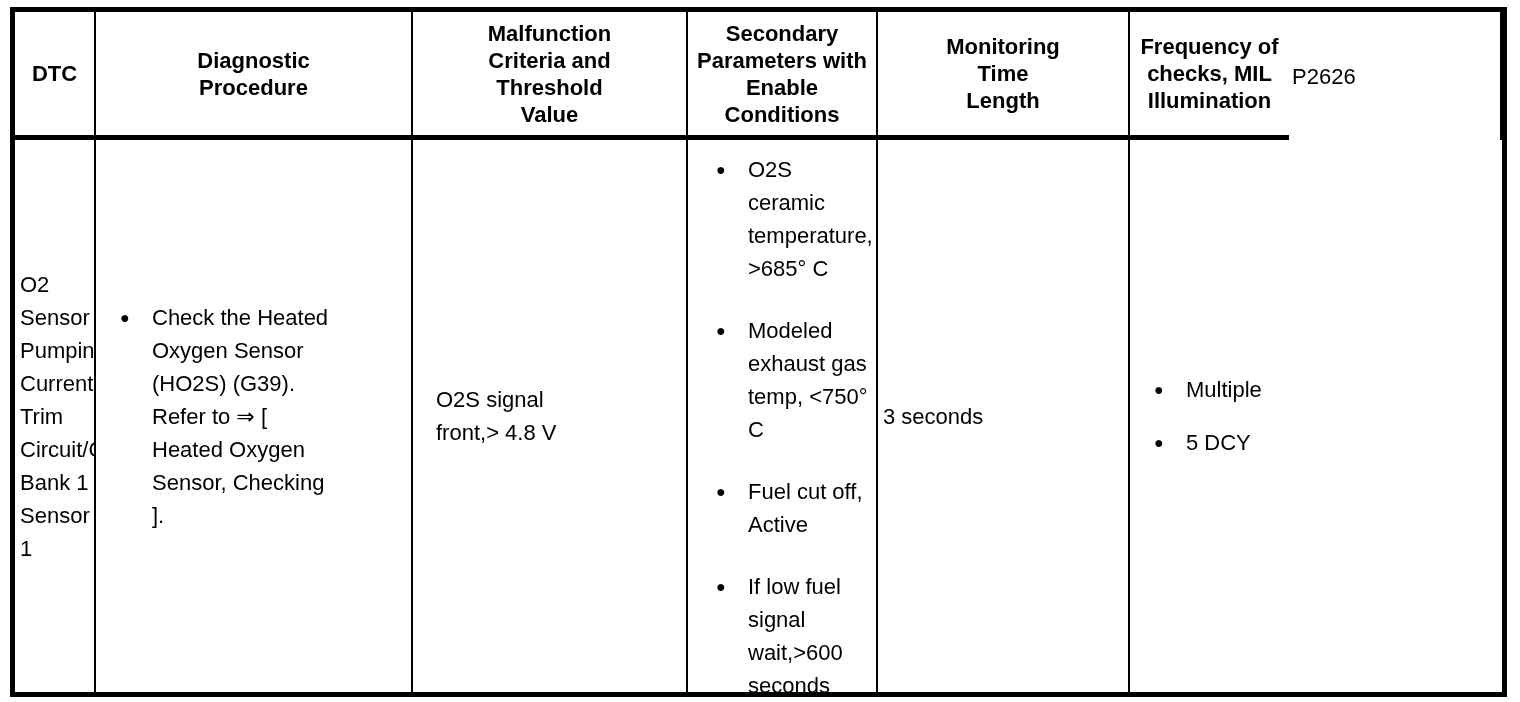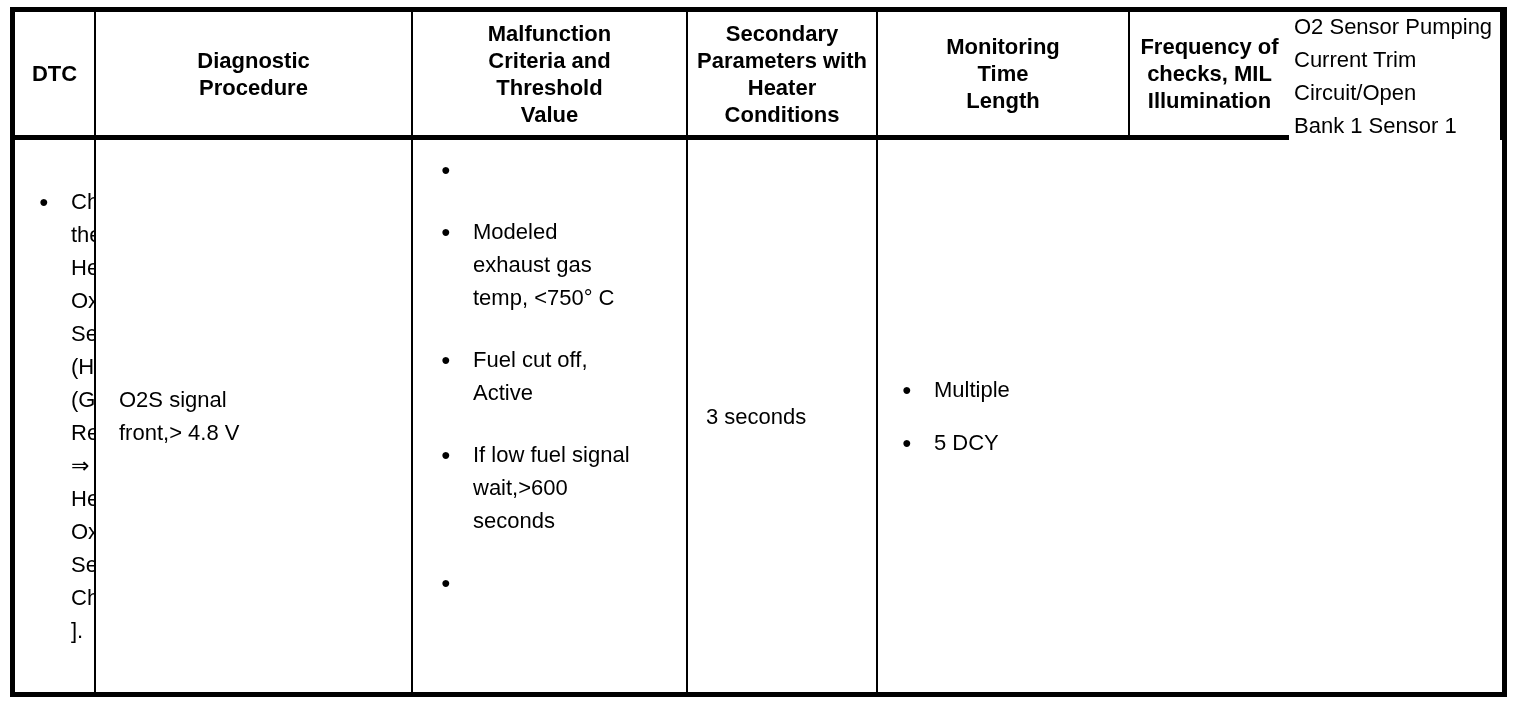--- a/index.html
+++ b/index.html
@@ -31,21 +31,21 @@
     text-align: center; white-space: pre-line;
     padding: 0 4px;
   }
   .bcell { font-size: 22px; line-height: 33px; }
   .pre { white-space: pre-line; }
   .c-dtc  { padding-left: 3px; }
   .c-err  { padding-left: 5px; padding-right: 4px; }
   .c-diag { padding-left: 24px; padding-right: 4px; }
   .c-malf { padding-left: 23px; padding-right: 4px; }
   .c-sec  { padding: 13px 4px 0 28px; justify-content: flex-start; }
-  .c-mon  { padding-left: 18px; padding-right: 2px; }
+  .c-mon  { padding-left: 5px; padding-right: 2px; }
   .c-freq { padding-left: 24px; padding-right: 4px; }
   .bitem { display: flex; align-items: flex-start; }
   .c-sec  .bitem + .bitem { margin-top: 29px; }
   .c-freq .bitem + .bitem { margin-top: 20px; }
   .bullet {
     flex: 0 0 32px; font-size: 16px; line-height: 33px;
     letter-spacing: 0;
   }
   .btext { white-space: pre-line; }
 </style>
@@ -63,33 +63,36 @@
   </div>
   <div class="cell hcell">
     <span>Malfunction
 Criteria and
 Threshold
 Value</span>
   </div>
   <div class="cell hcell">
     <span>Secondary
 Parameters with
-Heater Conditions</span>
+Enable Conditions</span>
   </div>
   <div class="cell hcell">
     <span>Monitoring
 Time
 Length</span>
   </div>
   <div class="cell hcell last">
     <span>Frequency of
 checks, MIL
 Illumination</span>
   </div>
 
+  <div class="cell bcell c-dtc">
+    <span>P2626</span>
+  </div>
 
   <div class="cell bcell c-err">
     <span class="pre">O2 Sensor Pumping
 Current Trim Circuit/Open
 Bank 1 Sensor 1</span>
   </div>
 
   <div class="cell bcell c-diag">
     <div class="bitem">
       <span class="bullet">●</span>
@@ -104,20 +107,23 @@
   </div>
 
   <div class="cell bcell c-malf">
     <span class="pre">O2S signal
 front,&gt; 4.8 V</span>
   </div>
 
   <div class="cell bcell c-sec">
     <div class="bitem">
       <span class="bullet">●</span>
+      <span class="btext">O2S ceramic
+temperature,
+&gt;685° C</span>
     </div>
     <div class="bitem">
       <span class="bullet">●</span>
       <span class="btext">Modeled
 exhaust gas
 temp, &lt;750° C</span>
     </div>
     <div class="bitem">
       <span class="bullet">●</span>
       <span class="btext">Fuel cut off,

